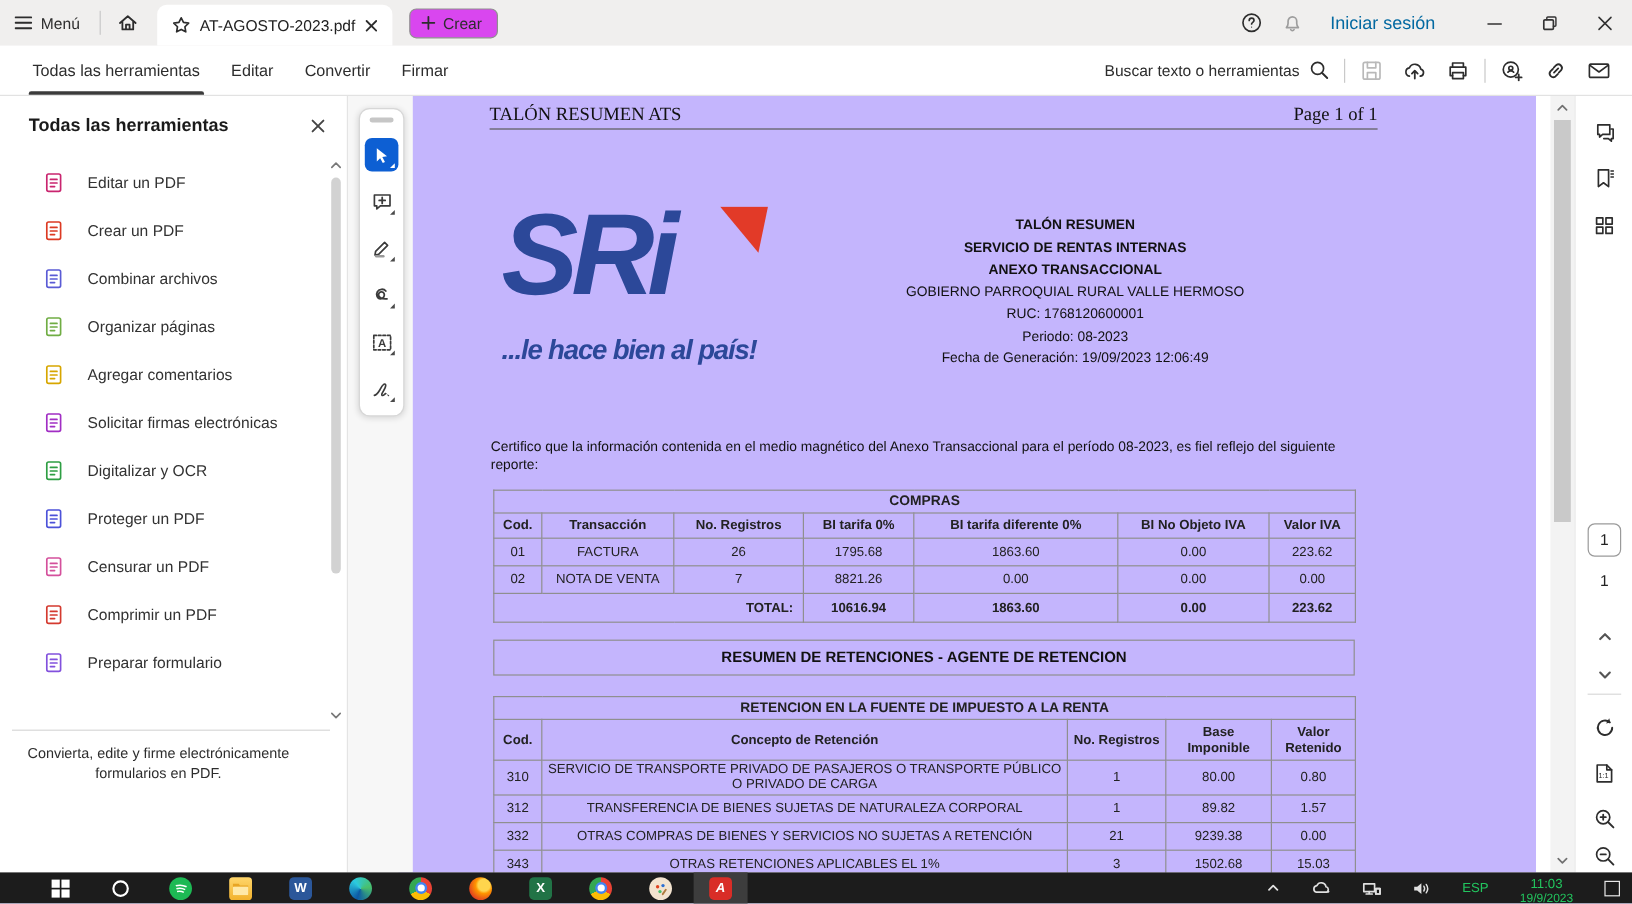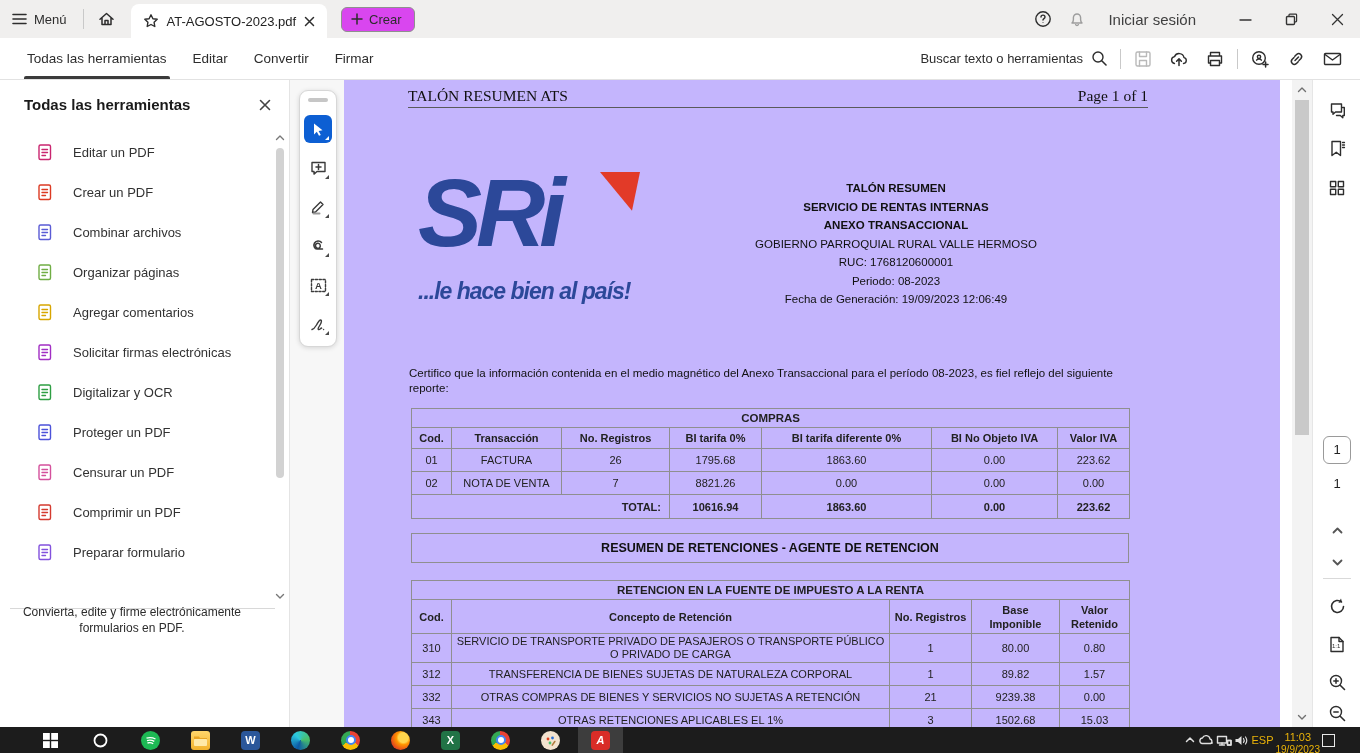--- a/index.html
+++ b/index.html
@@ -12,21 +12,21 @@
   .tb-left{display:flex;align-items:center;height:100%}
   .menu-btn{display:flex;align-items:center;gap:7px;padding:0 12px;font-size:13px;color:#2d2d2d;cursor:pointer}
   .tb-divider{width:1px;height:20px;background:#c9c9c9;margin:0 4px}
   .home-btn{padding:0 10px;color:#2d2d2d;cursor:pointer}
   .doc-tab{height:34px;margin-top:4px;background:#fff;border-radius:8px 8px 0 0;display:flex;align-items:center;gap:8px;padding:0 12px;margin-left:6px}
   .doc-tab .label{font-size:13px;color:#222}
   .create-btn{margin-left:14px;display:flex;align-items:center;gap:6px;border:1px solid #8f8f8f;border-radius:6px;background:#d946ef;padding:4px 12px 4px 9px;font-size:13px;cursor:pointer}
   .tb-right{margin-left:auto;display:flex;align-items:center;height:100%}
   .tb-iconbtn{width:34px;height:100%;display:flex;align-items:center;justify-content:center;color:#2d2d2d;cursor:pointer}
   .bell{color:#9d9d9d}
-  .signin{font-size:15px;color:#404040;margin:0 26px 0 14px;cursor:pointer}
+  .signin{font-size:15px;color:#0369a1;margin:0 26px 0 14px;cursor:pointer}
   .winctl{width:46px;height:100%;display:flex;align-items:center;justify-content:center;color:#333;cursor:pointer}
 
   
   .toolbar2{position:absolute;left:0;top:38px;width:1360px;height:42px;background:#fff;border-bottom:1px solid #e2e2e2;display:flex;align-items:center;z-index:29}
   .nav-tabs{display:flex;align-items:center;height:100%;padding-left:14px}
   .nav-tab{height:100%;display:flex;align-items:center;padding:0 13px;font-size:13.5px;color:#2d2d2d;cursor:pointer;position:relative}
   .nav-tab.active::after{content:'';position:absolute;left:10px;right:10px;bottom:0;height:3px;background:#3b3b3b;border-radius:2px 2px 0 0}
   .t2-right{margin-left:auto;display:flex;align-items:center;padding-right:10px}
   .search-box{display:flex;align-items:center;gap:8px;font-size:13px;color:#2d2d2d;cursor:text;padding:6px 8px}
   .t2-icon{width:36px;height:32px;display:flex;align-items:center;justify-content:center;color:#2d2d2d;cursor:pointer;border-radius:4px}
@@ -36,21 +36,21 @@
   .sidebar{position:absolute;left:0;top:80px;width:290px;height:647px;background:#fff;border-right:1px solid #e4e4e4;z-index:10}
   .sb-title-row{display:flex;align-items:center;justify-content:space-between;padding:16px 18px 6px 24px}
   .sb-title{font-size:15px;font-weight:bold;color:#1a1a1a}
   .sb-close{color:#444;cursor:pointer}
   .sb-list{position:absolute;left:0;top:52px;width:268px}
   .sb-item{display:flex;align-items:center;gap:18px;height:40px;padding-left:36px;cursor:pointer;font-size:13px;color:#323232}
   .sb-scroll{position:absolute;right:3px;top:52px;width:12px;height:470px}
   .sb-caret{position:absolute;left:0;width:12px;height:12px;color:#787878}
   .sb-thumb{position:absolute;left:2px;top:16px;width:8px;height:330px;background:#d2d2d2;border-radius:4px}
   .sb-sep{position:absolute;left:10px;right:14px;top:528px;height:1px;background:#d8d8d8}
-  .sb-footer{position:absolute;left:0;top:524px;width:264px;text-align:center}
+  .sb-footer{position:absolute;left:0;top:540px;width:264px;text-align:center}
   .sb-footer .line{font-size:12px;color:#2d2d2d;line-height:16px}
   .cta-btn{margin-top:14px;display:inline-block;background:var(--accent,#0d5fd3);color:#fff;font-size:14px;font-weight:bold;border:none;border-radius:18px;padding:8px 26px;cursor:pointer}
 
   
   .strip{position:absolute;left:290px;top:80px;width:54px;height:647px;background:#f7f7f7;z-index:9}
   .tools-panel{position:absolute;left:9px;top:10px;width:38px;background:#fff;border:1px solid #d7d7d7;border-radius:9px;box-shadow:0 1px 5px rgba(0,0,0,.14);padding:7px 0 8px;display:flex;flex-direction:column;align-items:center;gap:11px}
   .drag-handle{width:20px;height:4px;background:#c6c6c6;border-radius:2px;margin-bottom:2px}
   .tool{width:28px;height:28px;border-radius:6px;display:flex;align-items:center;justify-content:center;color:#3b3b3b;cursor:pointer;position:relative}
   .tool::after{content:'';position:absolute;right:3px;bottom:3px;border-left:4px solid transparent;border-bottom:4px solid #4a4a4a}
   .tool.active{background:var(--accent,#0d5fd3);color:#fff}
@@ -94,21 +94,21 @@
 
   
   .taskbar{position:absolute;left:0;top:727px;width:1360px;height:26px;background:#1c1c1c;display:flex;align-items:center;z-index:40}
   .tk-icons{display:flex;align-items:center;gap:29px;margin-left:40px}
   .tk{width:21px;height:21px;display:flex;align-items:center;justify-content:center;cursor:pointer;position:relative;flex:none}
   .tk-active-bg{position:absolute;left:-12px;top:-3px;width:45px;height:27px;background:#3d3d3d}
   .brand{width:19px;height:19px;border-radius:4px;color:#fff;font-size:11px;font-weight:bold;display:flex;align-items:center;justify-content:center;position:relative;z-index:1}
   .circle{border-radius:50%}
   .chrome-ic{width:19px;height:19px;border-radius:50%;background:conic-gradient(#ea4335 0 120deg,#fbbc05 0 240deg,#34a853 0 360deg);position:relative;z-index:1}
   .chrome-ic::after{content:'';position:absolute;left:4.5px;top:4.5px;width:10px;height:10px;border-radius:50%;background:#fff;border:2px solid #4285f4;box-sizing:border-box}
-  .tray{margin-left:auto;display:flex;align-items:center;gap:2px;padding-right:25px;color:#eab308}
+  .tray{margin-left:auto;display:flex;align-items:center;gap:26px;padding-right:10px;color:#22c55e}
   .tray .ic{color:#e0e0e0;cursor:pointer}
   .lang{font-size:11px;cursor:pointer}
   .clock{font-size:11px;line-height:12px;text-align:center;height:26px;overflow:hidden;padding-top:4px;cursor:pointer}
   .notif-sq{width:13px;height:13px;border:1px solid #e8e8e8;background:transparent;cursor:pointer}
 </style>
 </head>
 <body style="--accent: #0d5fd3;">
 
 <div class="titlebar">
   <div class="tb-left">

